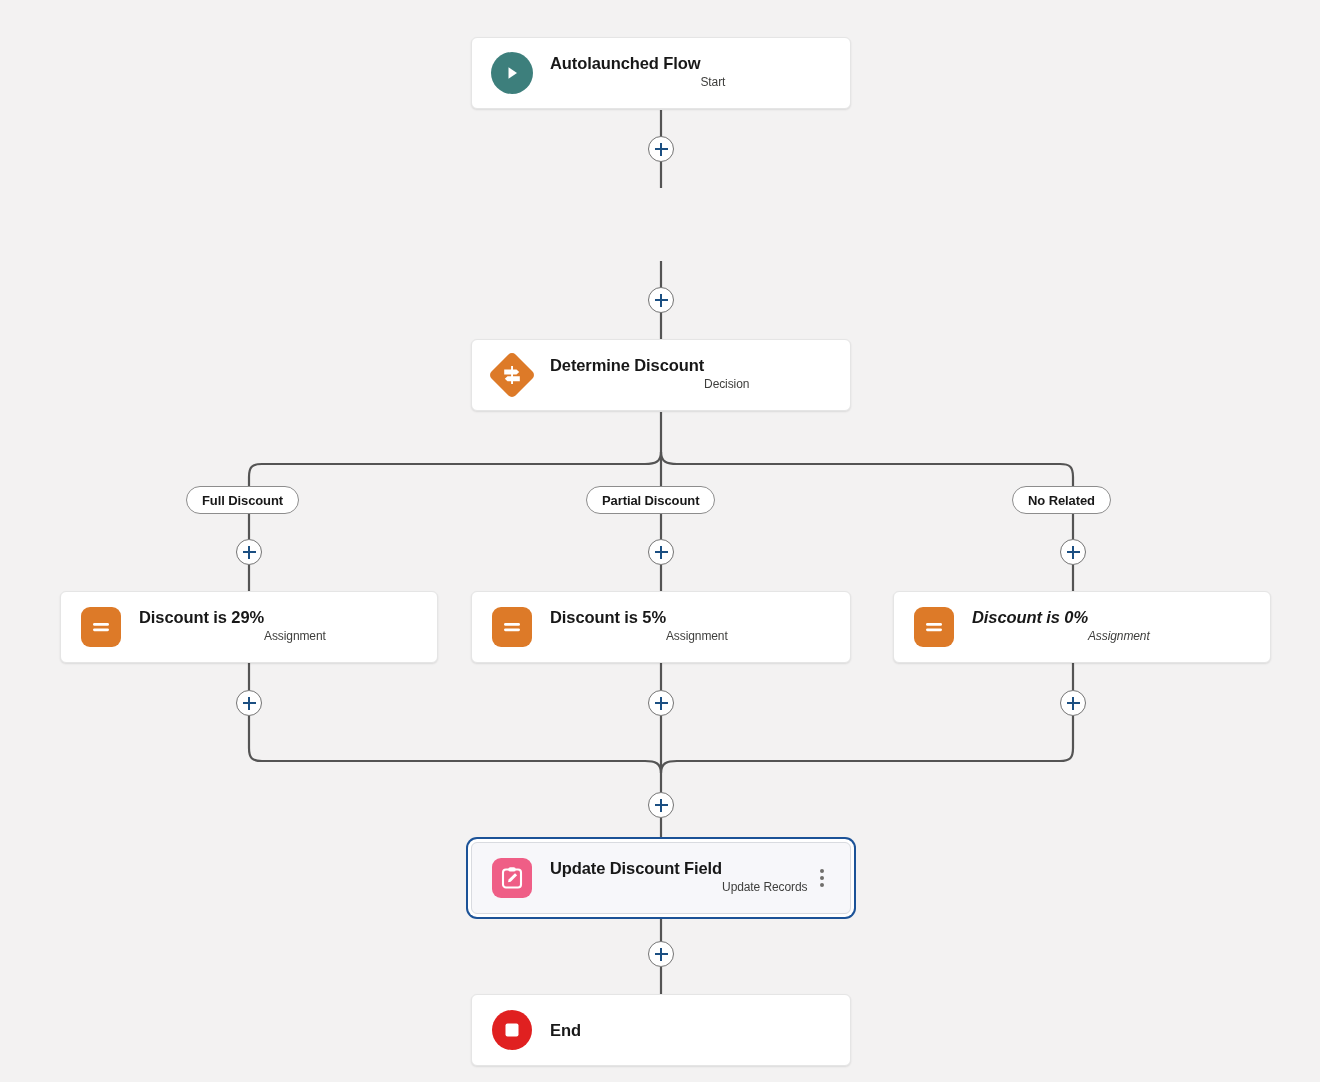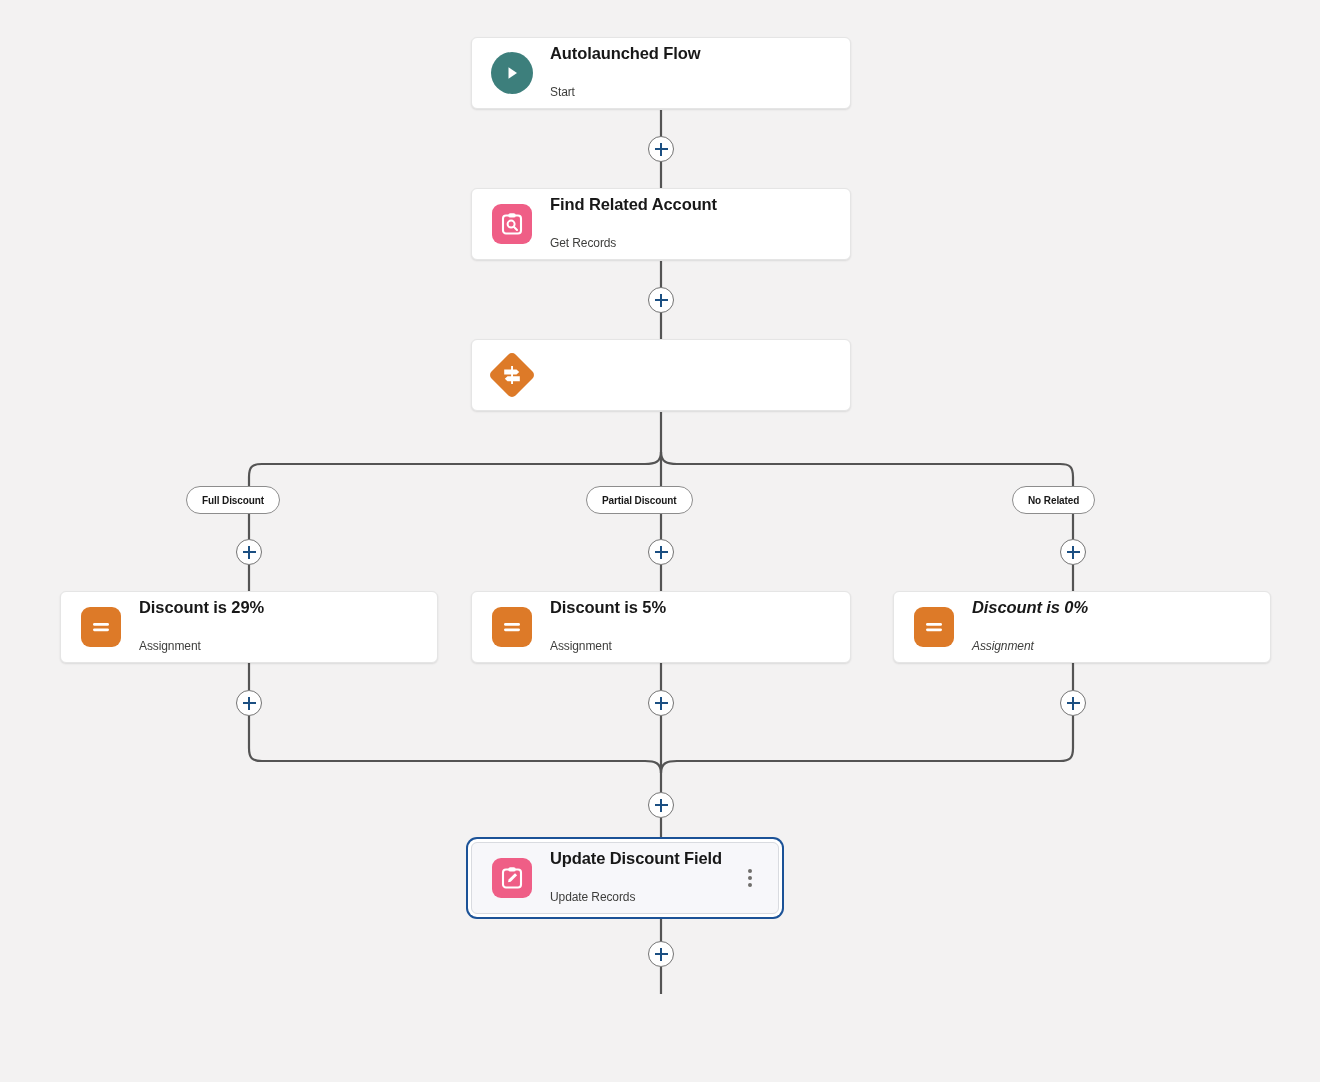--- a/index.html
+++ b/index.html
@@ -41,21 +41,20 @@
     width: 44px;
     height: 44px;
     flex: 0 0 44px;
     display: flex;
     align-items: center;
     justify-content: center;
     margin-right: 16px;
   }
   .node .labels {
     display: flex;
-    flex-direction: column;
     justify-content: center;
     min-width: 0;
   }
   .node .title {
     font-size: 16.5px;
     font-weight: bold;
     color: #181818;
     line-height: 20px;
     white-space: nowrap;
     letter-spacing: -0.1px;
@@ -141,21 +140,21 @@
   .pill {
     position: absolute;
     height: 28px;
     background: #ffffff;
     border: 1px solid #8d8d8d;
     border-radius: 14px;
     display: flex;
     align-items: center;
     justify-content: center;
     padding: 0 15px;
-    font-size: 10px;
+    font-size: 13px;
     font-weight: bold;
     color: #181818;
     white-space: nowrap;
     letter-spacing: -0.1px;
   }
 </style>
 </head>
 <body>
 
 <div id="canvas">
@@ -210,47 +209,35 @@
           <path d="M5.5 3.2 L14 9 L5.5 14.8 Z" fill="#ffffff"></path>
         </svg>
       </div>
     </div>
     <div class="labels">
       <div class="title">Autolaunched Flow</div>
       <div class="subtitle">Start</div>
     </div>
   </div>
 
-  <div class="node" style="left:471px; top:188px; width:380px;">
-    <div class="icon-wrap">
-      <div class="ic-rounded" style="background:#ef5e86;">
-        <svg width="26" height="26" viewBox="0 0 26 26" aria-hidden="true">
-          <rect x="4" y="4.5" width="18" height="18" rx="3" fill="none" stroke="#ffffff" stroke-width="2.1"></rect>
-          <rect x="9.2" y="2.2" width="7.6" height="4.4" rx="2.2" fill="#ffffff"></rect>
-          <circle cx="12.1" cy="13.1" r="3.5" fill="none" stroke="#ffffff" stroke-width="2"></circle>
-          <path d="M14.8 15.8 L18 19" stroke="#ffffff" stroke-width="2.1" stroke-linecap="round"></path>
-        </svg>
-      </div>
-    </div>
-    <div class="labels">
-      <div class="title">Find Related Account</div>
-      <div class="subtitle">Get Records</div>
-    </div>
-  </div>
 
   <div class="node" style="left:471px; top:339px; width:380px;">
     <div class="icon-wrap">
       <div class="ic-diamond" style="background:#dd7a28;">
         <svg width="22" height="22" viewBox="0 0 22 22" aria-hidden="true">
           <rect x="10.1" y="2" width="1.9" height="18" fill="#ffffff"></rect>
           <path d="M3.2 5.6 L15.5 5.6 L18.2 8.1 L15.5 10.6 L3.2 10.6 Z" fill="#ffffff"></path>
           <path d="M18.8 12.2 L6.5 12.2 L3.8 14.7 L6.5 17.2 L18.8 17.2 Z" fill="#ffffff"></path>
         </svg>
       </div>
     </div>
+    <div class="labels">
+      <div class="title">Determine Discount</div>
+      <div class="subtitle">Decision</div>
+    </div>
   </div>
 
   <div class="pill" style="left:186px; top:486px;">
     <span>Full Discount</span>
   </div>
   <div class="pill" style="left:586px; top:486px;text-align:center;">
     <span>Partial Discount</span>
   </div>
   <div class="pill" style="left:1012px; top:486px;">
     <span>No Related</span>
@@ -294,41 +281,53 @@
           <rect x="5" y="14.4" width="16" height="2.8" rx="1.4" fill="#ffffff"></rect>
         </svg>
       </div>
     </div>
     <div class="labels">
       <div class="title">Discount is 0%</div>
       <div class="subtitle">Assignment</div>
     </div>
   </div>
 
-  <div class="node selected" style="left:471px; top:842px; width:308px;">
+  <div class="node selected" style="left:471px; top:842px; width:380px;">
     <div class="icon-wrap">
       <div class="ic-rounded" style="background:#ef5e86;">
         <svg width="26" height="26" viewBox="0 0 26 26" aria-hidden="true">
           <rect x="4" y="4.5" width="18" height="18" rx="3" fill="none" stroke="#ffffff" stroke-width="2.1"></rect>
           <rect x="9.2" y="2.2" width="7.6" height="4.4" rx="2.2" fill="#ffffff"></rect>
           <path d="M9 17.3 L9.6 14.6 L16 8.2 L18.1 10.3 L11.7 16.7 Z" fill="#ffffff"></path>
         </svg>
       </div>
     </div>
     <div class="labels">
       <div class="title">Update Discount Field</div>
       <div class="subtitle">Update Records</div>
     </div>
     <div class="menu-btn">
       <i></i>
       <i></i>
       <i></i>
     </div>
   </div>
 
+  <div class="node only-title" style="left:471px; top:994px; width:380px;">
+    <div class="icon-wrap">
+      <div class="ic-circle" style="background:#e02020; width:40px; height:40px;">
+        <svg width="18" height="18" viewBox="0 0 18 18" aria-hidden="true">
+          <rect x="2.5" y="2.5" width="13" height="13" rx="2" fill="#ffffff"></rect>
+        </svg>
+      </div>
+    </div>
+    <div class="labels">
+      <div class="title">End</div>
+    </div>
+  </div>
 
   <div class="plus" style="left:648px; top:136px;"></div>
   <div class="plus" style="left:648px; top:287px;"></div>
 
   <div class="plus" style="left:236px; top:539px;"></div>
   <div class="plus" style="left:648px; top:539px;"></div>
   <div class="plus" style="left:1060px; top:539px;"></div>
 
   <div class="plus" style="left:236px; top:690px;"></div>
   <div class="plus" style="left:648px; top:690px;"></div>

